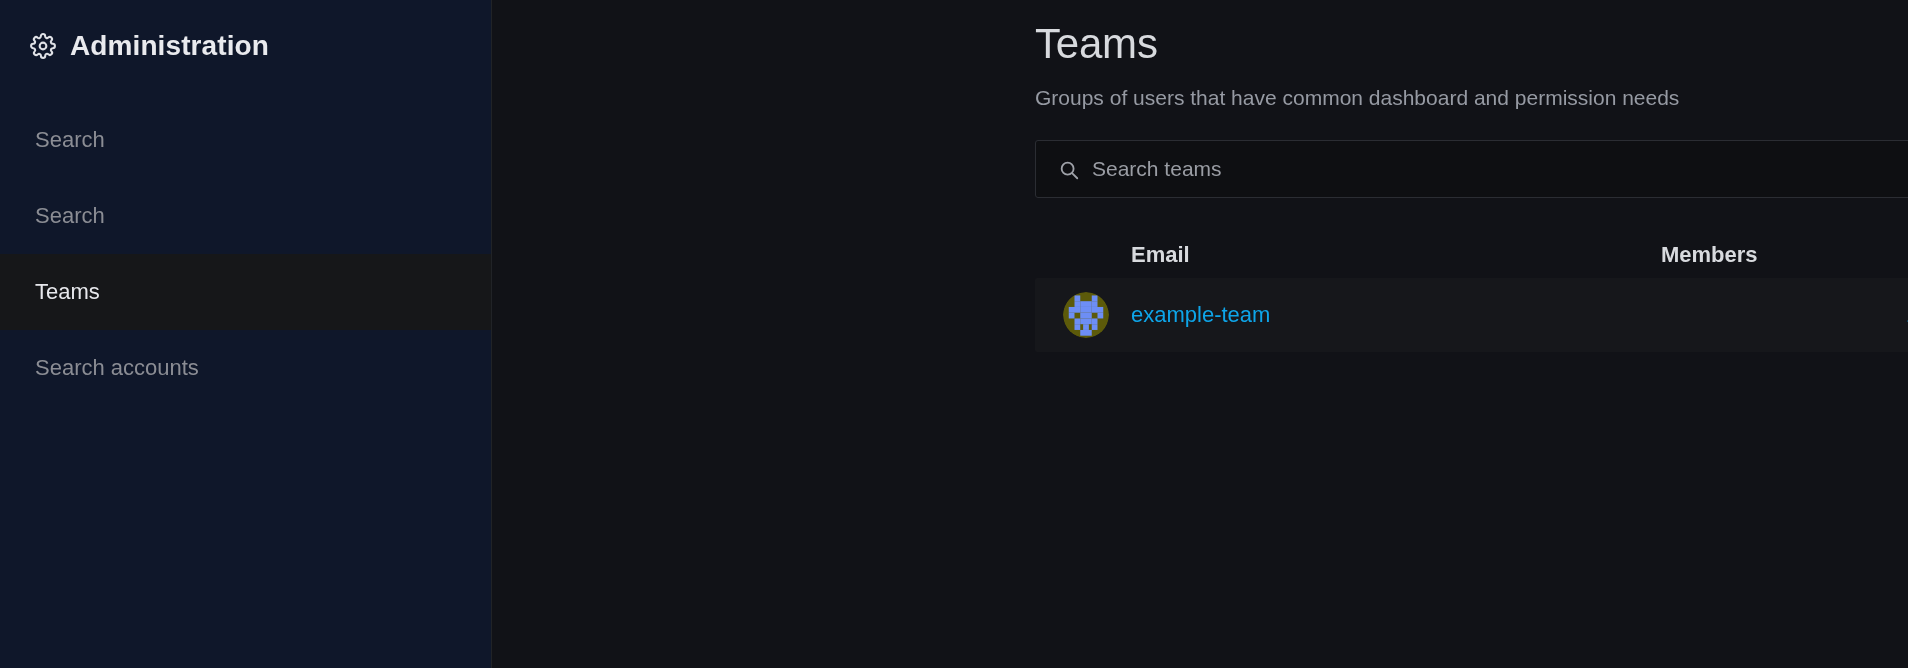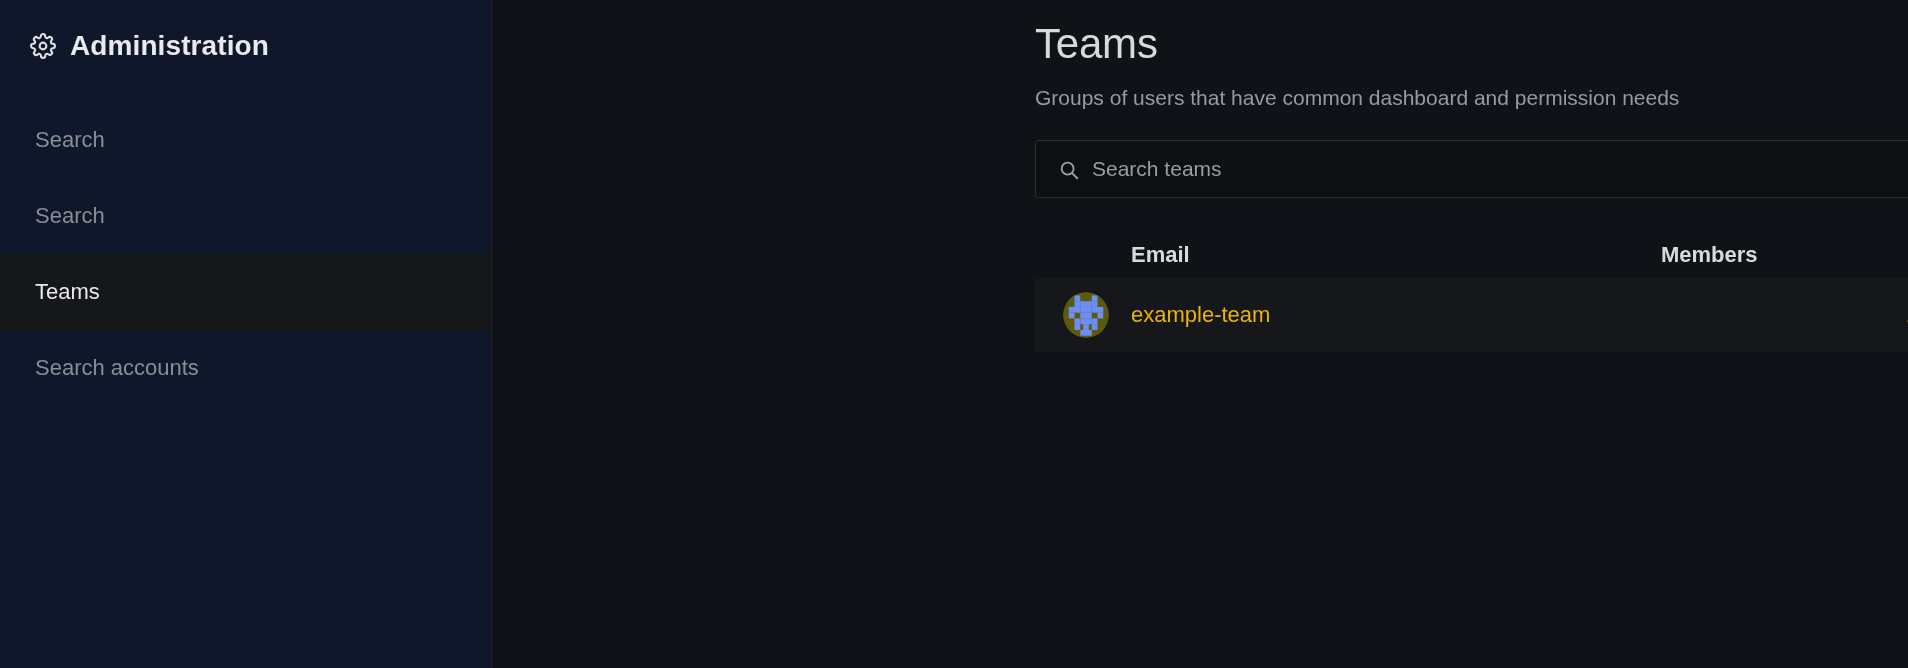--- a/index.html
+++ b/index.html
@@ -92,21 +92,21 @@
     border-radius: 2px;
     position: relative;
   }
   .col-avatar { flex: 0 0 96px; display: flex; align-items: center; padding-left: 28px; }
   .col-name   { flex: 0 0 530px; }
   .col-email  { flex: 0 0 245px; }
   .col-members{ flex: 0 0 250px; }
   .col-action { flex: 1 1 auto; display: flex; justify-content: flex-end; padding-right: 28px; }
 
   .th { font-size: 22px; color: #d8dade; font-weight: bold; }
-  .td { font-size: 22px; color: #eab308; }
+  .td { font-size: 22px; color: #0ea5e9; }
 
   .avatar { width: 46px; height: 46px; border-radius: 50%; display: block; }
 </style>
 </head>
 <body>
 
 <div class="app">
 
   <nav class="sidebar">
     <div class="brand">

